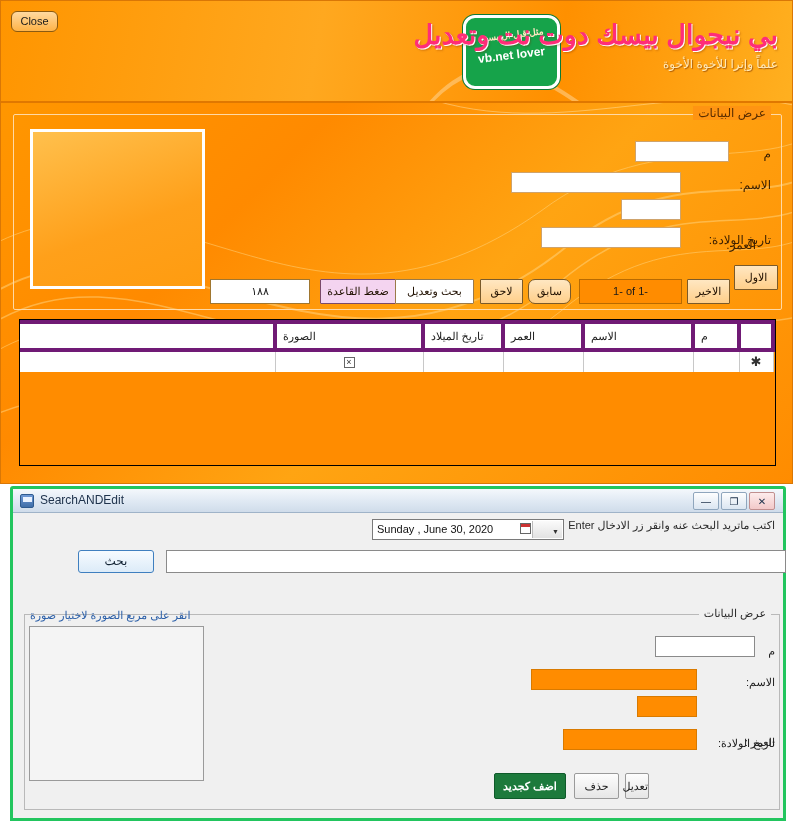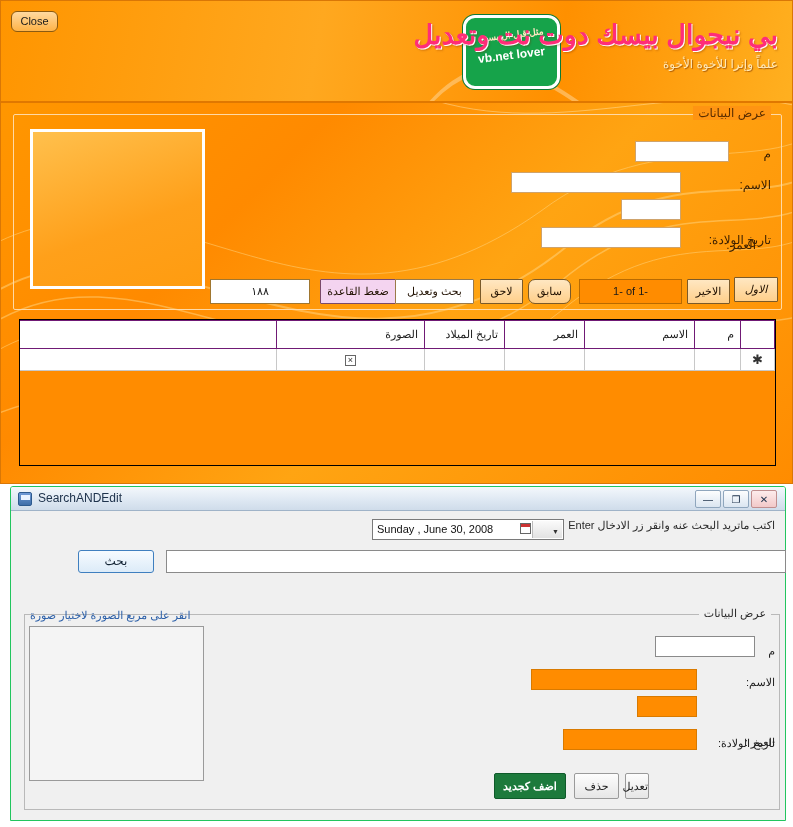--- a/index.html
+++ b/index.html
@@ -146,26 +146,26 @@
     border: 1px solid #000000;
   }
   .grid table {
     border-collapse: collapse;
     direction: rtl;
     font-size: 11px;
     width: 100%;
   }
   .grid th {
     background: #ffffff;
-    border: 1px solid #701a75;
+    border: 4px solid #701a75;
     font-weight: normal;
     color: #202020;
     height: 28px;
     padding: 0 6px;
-    text-align: right;
+    text-align: left;
   }
   .grid td {
     background: #ffffff;
     border: 1px solid #c8c8c8;
     height: 22px;
     text-align: center;
     color: #202020;
   }
   .grid .hdr-corner { width: 34px; background:#ffffff; }
   .grid .row-marker { width: 34px; color:#333; font-size: 13px; }
@@ -180,21 +180,21 @@
     position: absolute; left: 0; right: 0; top: 52px; bottom: 0;
     background: #ff8c00;
   }
 
   
   .bottom-window {
     position: absolute;
     left: 10px; top: 486px;
     width: 776px; height: 335px;
     background: #f0f0f0;
-    border: 1px solid #22c55e;
+    border: 3px solid #22c55e;
     border-radius: 3px 3px 0 0;
     box-shadow: 0 0 0 1px rgba(255,255,255,.6) inset;
   }
   .titlebar {
     position: absolute; left: 0; top: 0; right: 0; height: 24px;
     background: linear-gradient(#f4f8fc,#dde7f2 60%,#cfdcea);
     border-bottom: 1px solid #9fb3c8;
     border-radius: 2px 2px 0 0;
   }
   .titlebar .tb-icon {
@@ -376,21 +376,21 @@
       <div class="fld-box" style="right:100px; top:112px; width:140px;"></div>
     </div>
 
     <div class="num-box" style="left:209px; top:278px; width:100px;">١٨٨</div>
     <div class="btn pinky" style="left:319px; top:278px; width:76px;">ضغط القاعدة</div>
     <div class="btn white" style="left:394px; top:278px; width:79px;">بحث وتعديل</div>
     <div class="btn" style="left:479px; top:278px; width:43px;">لاحق</div>
     <div class="btn" style="left:527px; top:278px; width:43px;border-radius:7px;">سابق</div>
     <div class="rec-box" style="left:578px; top:278px; width:103px;">1- of 1-</div>
     <div class="btn" style="left:686px; top:278px; width:43px;">الاخير</div>
-    <div class="btn" style="left:733px; top:276px; width:44px;font-style:italic;">الاول</div>
+    <div class="btn" style="left:733px; top:264px; width:44px;">الاول</div>
 
     <div class="grid">
       <table>
         <thead>
           <tr>
             <th class="hdr-corner"></th>
             <th style="width:46px">م</th>
             <th style="width:110px">الاسم</th>
             <th style="width:80px">العمر</th>
             <th style="width:80px">تاريخ الميلاد</th>
@@ -430,21 +430,21 @@
     </div>
     <div class="bw-body"></div>
   </div>
 
   <div class="hint" style="top:519px; right:18px;">اكتب ماتريد البحث عنه وانقر زر الادخال Enter</div>
 
   <div class="datebox">
     <span>Sunday</span>
     <span>,</span>
     <span>June</span>
-    <span>30, 2008</span>
+    <span>30, 2020</span>
     <span class="cal"></span>
     <span class="dd"></span>
   </div>
 
   <div class="search-btn">بحث</div>
   <div class="search-input"></div>
 
   <div class="gb2">
     <div class="gb-title2">عرض البيانات</div>
   </div>

